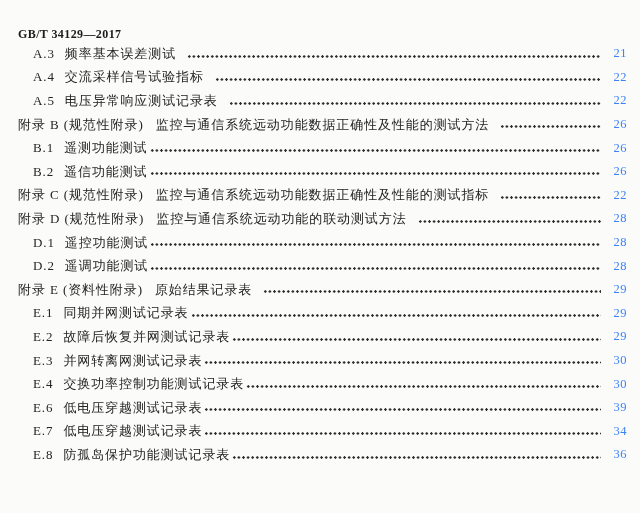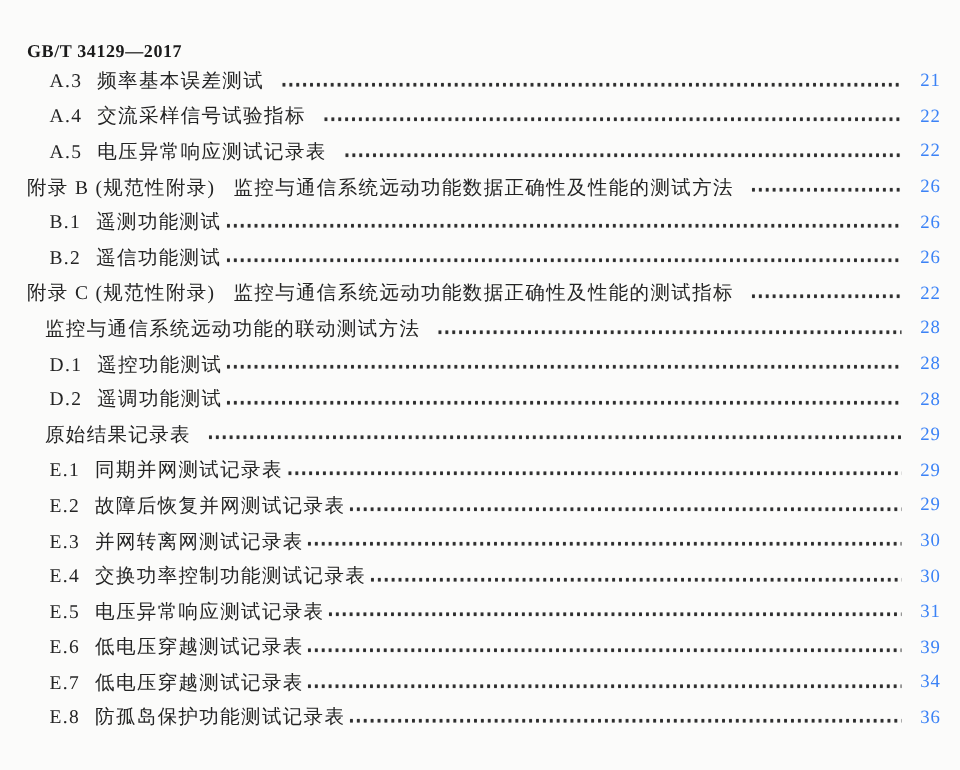--- a/index.html
+++ b/index.html
@@ -94,37 +94,39 @@
         <span class="leader"></span>
         <span class="pageno">26</span>
       </div>
       <div class="toc-row lvl0 gap">
         <span class="num">附录 C (规范性附录)</span>
         <span class="title">监控与通信系统远动功能数据正确性及性能的测试指标</span>
         <span class="leader"></span>
         <span class="pageno">22</span>
       </div>
       <div class="toc-row lvl0 gap">
+        <span class="num">附录 D (规范性附录)</span>
         <span class="title">监控与通信系统远动功能的联动测试方法</span>
         <span class="leader"></span>
         <span class="pageno">28</span>
       </div>
       <div class="toc-row lvl1">
         <span class="num">D.1</span>
         <span class="title">遥控功能测试</span>
         <span class="leader"></span>
         <span class="pageno">28</span>
       </div>
       <div class="toc-row lvl1">
         <span class="num">D.2</span>
         <span class="title">遥调功能测试</span>
         <span class="leader"></span>
         <span class="pageno">28</span>
       </div>
       <div class="toc-row lvl0 gap">
+        <span class="num">附录 E (资料性附录)</span>
         <span class="title">原始结果记录表</span>
         <span class="leader"></span>
         <span class="pageno">29</span>
       </div>
       <div class="toc-row lvl1">
         <span class="num">E.1</span>
         <span class="title">同期并网测试记录表</span>
         <span class="leader"></span>
         <span class="pageno">29</span>
       </div>
@@ -140,26 +142,20 @@
         <span class="leader"></span>
         <span class="pageno">30</span>
       </div>
       <div class="toc-row lvl1">
         <span class="num">E.4</span>
         <span class="title">交换功率控制功能测试记录表</span>
         <span class="leader"></span>
         <span class="pageno">30</span>
       </div>
       <div class="toc-row lvl1">
-        <span class="num">E.5</span>
-        <span class="title">电压异常响应测试记录表</span>
-        <span class="leader"></span>
-        <span class="pageno">31</span>
-      </div>
-      <div class="toc-row lvl1">
         <span class="num">E.6</span>
         <span class="title">低电压穿越测试记录表</span>
         <span class="leader"></span>
         <span class="pageno">39</span>
       </div>
       <div class="toc-row lvl1">
         <span class="num">E.7</span>
         <span class="title">低电压穿越测试记录表</span>
         <span class="leader"></span>
         <span class="pageno">34</span>

